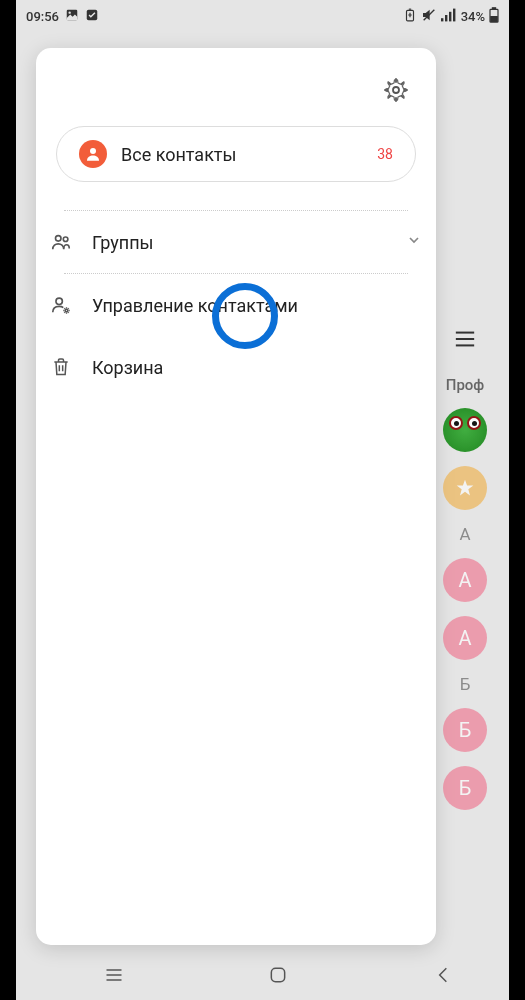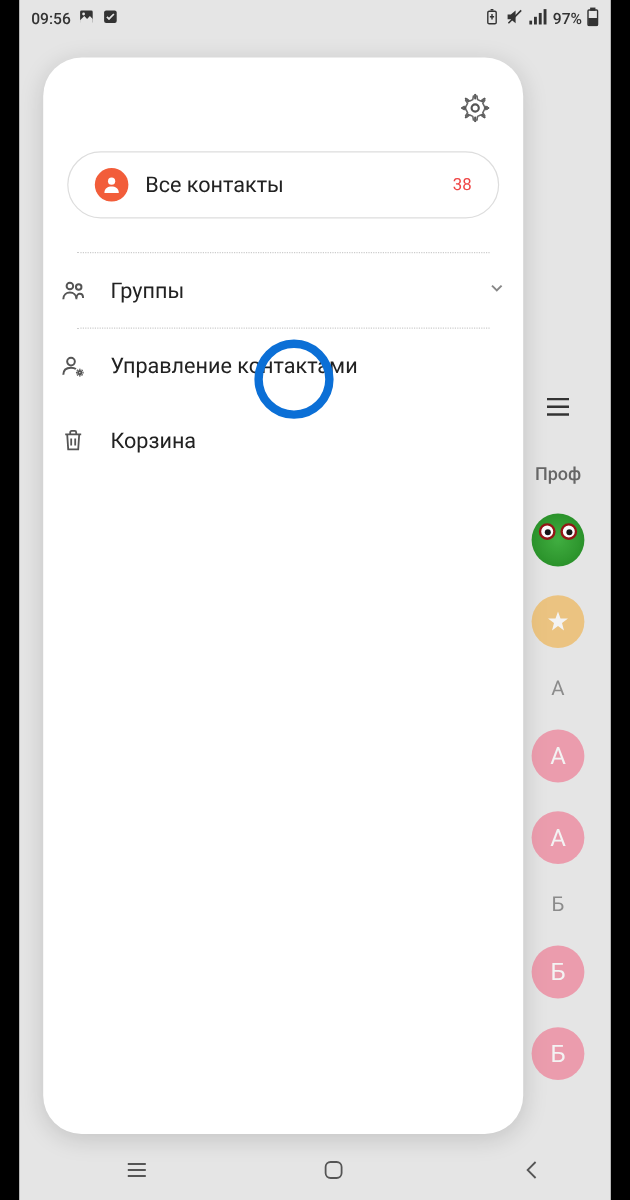--- a/index.html
+++ b/index.html
@@ -4,37 +4,37 @@
 <style>
 * { margin: 0; padding: 0; box-sizing: border-box; font-family: -apple-system, BlinkMacSystemFont, 'Segoe UI', Roboto, sans-serif; }
 body { width: 525px; height: 1000px; background: #000; position: relative; overflow: hidden; }
 
 .phone-screen { position: absolute; left: 16px; top: 0; width: 493px; height: 1000px; background: #e5e5e5; }
 
 .status-bar { height: 30px; display: flex; justify-content: space-between; align-items: center; padding: 16px 10px; font-size: 13px; color: #333; font-weight: 500; }
 .status-left { display: flex; align-items: center; gap: 6px; }
 .status-right { display: flex; align-items: center; gap: 4px; }
 
-.drawer { position: absolute; left: 20px; top: 48px; width: 400px; height: 897px; background: #fff; border-radius: 32px; box-shadow: 0 4px 20px rgba(0,0,0,0.15); padding: 20px 0; }
+.drawer { position: absolute; left: 20px; top: 48px; width: 400px; height: 897px; background: #fff; border-radius: 15px; box-shadow: 0 4px 20px rgba(0,0,0,0.15); padding: 20px 0; }
 
 .drawer-header { display: flex; justify-content: flex-end; padding: 10px 28px 20px; }
 
 .contact-pill { margin: 0 20px 28px; height: 56px; border: 1px solid #ddd; border-radius: 28px; display: flex; align-items: center; padding: 0 22px; gap: 14px; }
 .contact-pill .avatar { width: 28px; height: 28px; border-radius: 50%; background: #f25d3a; display: flex; align-items: center; justify-content: center; }
 .contact-pill .label { flex: 1; font-size: 18px; color: #222; }
 .contact-pill .count { font-size: 14px; color: #ef4444; }
 
 .dotted-divider { margin: 0 28px; height: 1px; border-top: 1px dotted #ccc; }
 
 .menu-item { display: flex; align-items: center; padding: 20px 14px; gap: 20px; }
 .menu-item .icon { width: 22px; height: 22px; display: flex; align-items: center; justify-content: center; color: #555; }
 .menu-item .label { flex: 1; font-size: 18px; color: #222; }
 .menu-item .chevron { color: #888; }
 
-.main-content { position: absolute; right: 0; top: 330px; width: 88px; display: flex; flex-direction: column; align-items: center; gap: 24px; }
+.main-content { position: absolute; right: 0; top: 330px; width: 88px; display: flex; flex-direction: column; align-items: center; gap: 14px; }
 .hamburger { margin-bottom: 10px; }
 .section-label { font-size: 15px; color: #666; font-weight: 500; }
 .avatar-circle { width: 44px; height: 44px; border-radius: 50%; display: flex; align-items: center; justify-content: center; font-size: 20px; color: #fff; font-weight: 400; opacity: 0.55; }
 .avatar-green { background: radial-gradient(circle, #2fa82f, #0d7d0d); position: relative; overflow: hidden; opacity: 0.9; }
 .avatar-star { background: #f0a830; }
 .avatar-pink { background: #f06280; }
 .letter-label { font-size: 17px; color: #666; opacity: 0.7; }
 
 .nav-bar { position: absolute; bottom: 8px; left: 16px; width: 493px; height: 34px; display: flex; justify-content: space-around; align-items: center; }
 .nav-btn { width: 60px; display: flex; justify-content: center; color: #555; }
@@ -71,21 +71,21 @@
       <span><svg width="16" height="16" viewBox="0 0 24 24" fill="#333">
             <path d="M3 9 H7 L13 4 V20 L7 15 H3 Z"></path>
             <line x1="4" y1="20" x2="20" y2="4" stroke="#333" stroke-width="2"></line>
           </svg></span>
       <span><svg width="16" height="14" viewBox="0 0 20 16" fill="#333">
             <rect x="0" y="12" width="3" height="4"></rect>
             <rect x="5" y="8" width="3" height="8"></rect>
             <rect x="10" y="4" width="3" height="12"></rect>
             <rect x="15" y="0" width="3" height="16"></rect>
           </svg></span>
-      <span>97%</span>
+      <span>34%</span>
       <span><svg width="10" height="16" viewBox="0 0 12 20" fill="none" stroke="#333" stroke-width="1.5">
             <rect x="1" y="3" width="10" height="16" rx="1"></rect>
             <rect x="4" y="1" width="4" height="2" fill="#333"></rect>
             <rect x="2" y="12" width="8" height="6" fill="#333"></rect>
           </svg></span>
     </div>
   </div>
 
   <div class="drawer">
     <div class="drawer-header">

